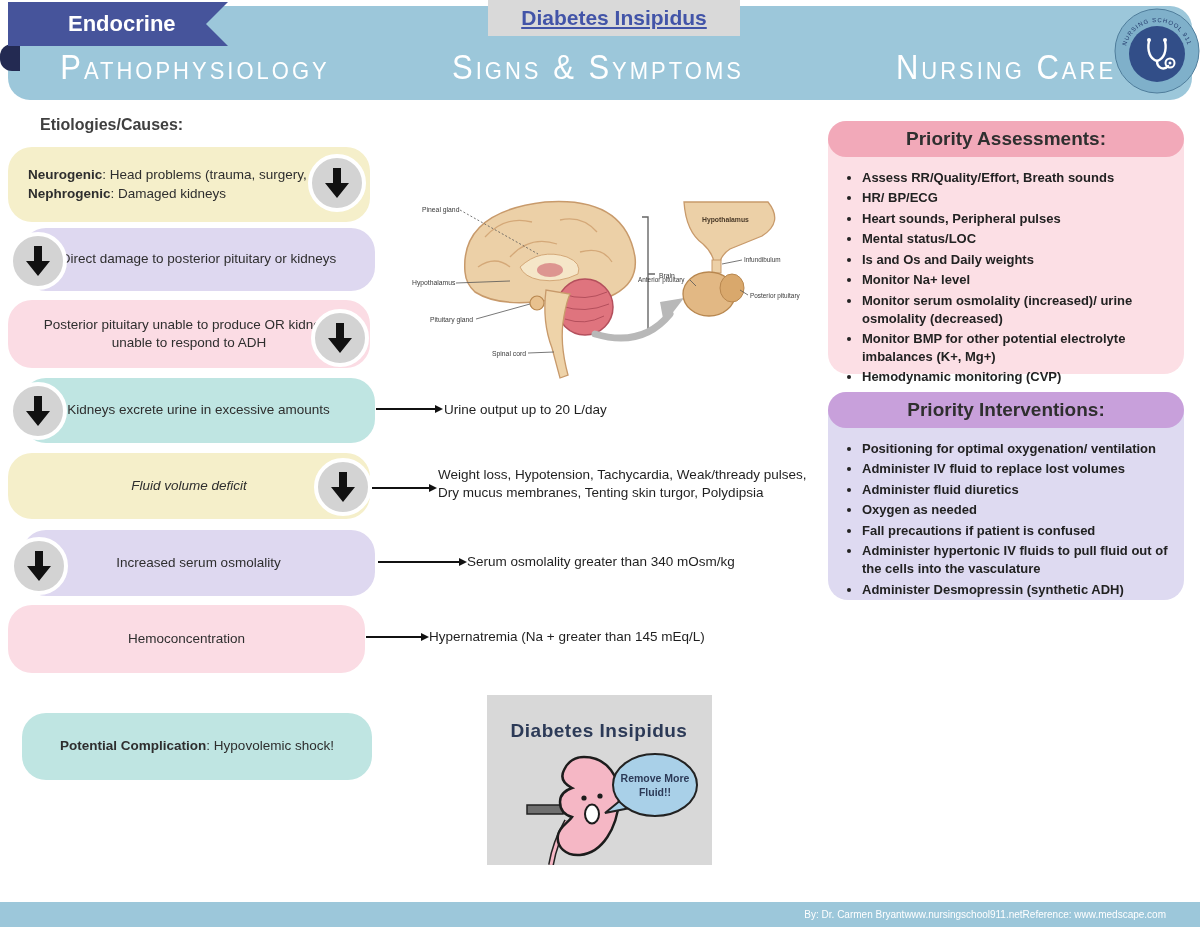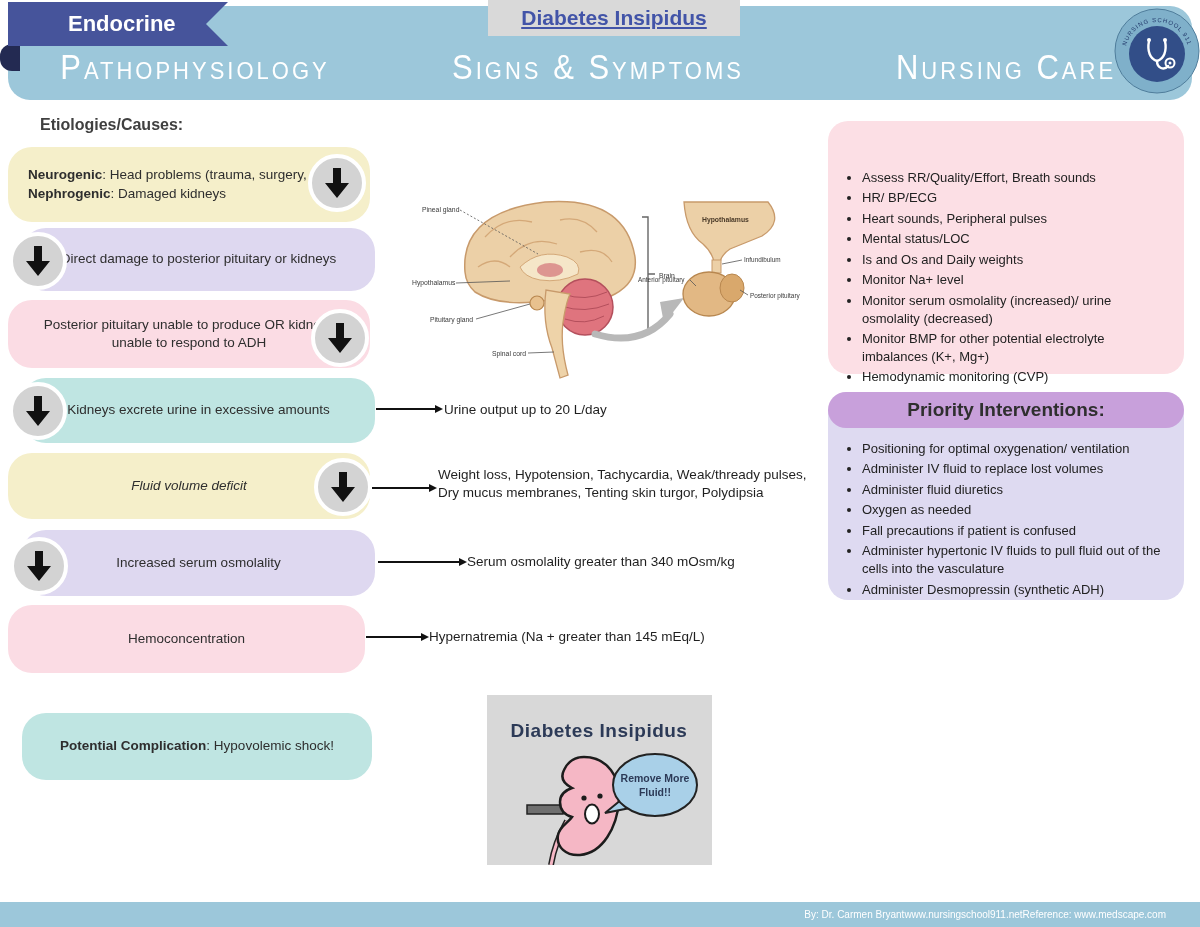--- a/index.html
+++ b/index.html
@@ -51,21 +51,21 @@
   .s3{left:467px;top:553px;width:330px;}
   .s4{left:429px;top:628px;width:330px;}
 
   
   .panel{box-sizing:border-box;border-radius:20px;}
   .panel-assess{left:828px;top:121px;width:356px;height:253px;background:#fcdfe5;}
   .panel-interv{left:828px;top:392px;width:356px;height:208px;background:#dedaf1;}
   .panel-head{left:0;top:0;width:100%;height:36px;border-radius:20px;display:flex;align-items:center;
     justify-content:center;font-size:19px;font-weight:bold;color:#2f2f2f;}
   .ph-assess{background:#f2a9b9;} .ph-interv{background:#c8a0db;}
-  .panel ul{margin:8px 0 0 0;padding:4px 14px 8px 34px;list-style:disc;}
+  .panel ul{margin:8px 0 0 0;padding:4px 14px 8px 34px;list-style:disc;font-weight:bold;}
   .panel li{font-size:13px;color:#222;margin-bottom:2.5px;line-height:1.38;}
 
   
   .cartoon{left:487px;top:695px;width:225px;height:170px;background:#d8d8d8;}
 
   
   .footer{left:0;top:902px;width:1200px;height:25px;background:#9cc7da;color:#fff;font-size:10px;
     display:flex;align-items:center;justify-content:flex-end;padding:0 34px;box-sizing:border-box;}
 
   svg text{font-family:"Liberation Sans",sans-serif;}
@@ -209,20 +209,21 @@
       <line x1="280" y1="98" x2="286" y2="104" stroke="#555" stroke-width="0.8"></line>
       <text x="334" y="80">Infundibulum</text>
       <line x1="332" y1="78" x2="312" y2="82" stroke="#555" stroke-width="0.8"></line>
       <text x="340" y="116">Posterior pituitary</text>
       <line x1="338" y1="113" x2="330" y2="108" stroke="#555" stroke-width="0.8"></line>
     </g>
   </svg>
 </div>
 
 <div class="abs panel panel-assess">
+  <div class="abs panel-head ph-assess">Priority Assessments:</div>
   <div style="height:36px;"></div>
   <ul>
     <li>Assess RR/Quality/Effort, Breath sounds</li>
     <li>HR/ BP/ECG</li>
     <li>Heart sounds, Peripheral pulses</li>
     <li>Mental status/LOC</li>
     <li>Is and Os and Daily weights</li>
     <li>Monitor Na+ level</li>
     <li>Monitor serum osmolality (increased)/ urine osmolality (decreased)</li>
     <li>Monitor BMP for other potential electrolyte imbalances (K+, Mg+)</li>

